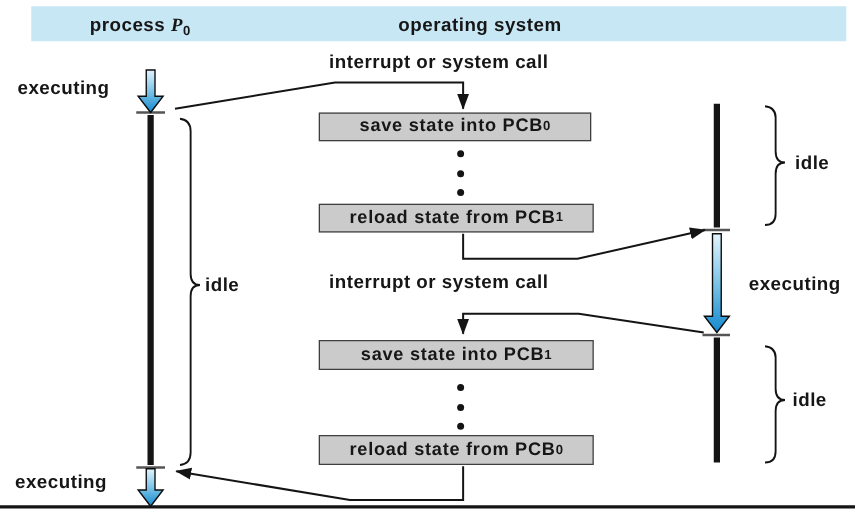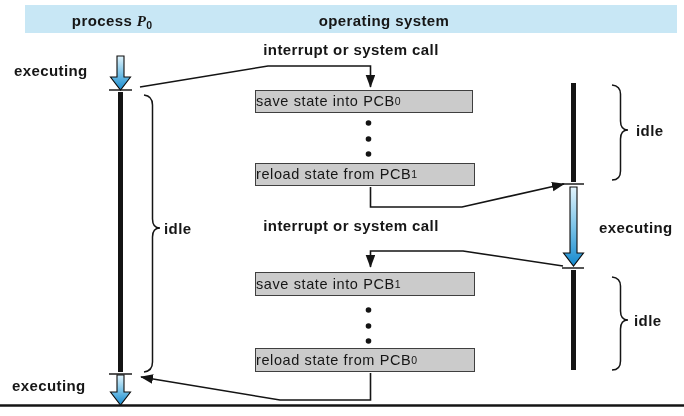--- a/index.html
+++ b/index.html
@@ -12,22 +12,22 @@
     position:absolute; left:25px; top:5px; width:652px; height:28px;
     background:var(--header-bg,#c8e7f5);
   }
   .lbl { position:absolute; font-size:15px; letter-spacing:.4px; white-space:nowrap;font-weight:bold; }
   .center { transform:translateX(-50%); }
   .it { font-style:italic; font-family:"Liberation Serif", serif; }
   .sb { font-size:10.5px; vertical-align:-3px; letter-spacing:0; }
   .pbox {
     position:absolute; box-sizing:border-box;
     background:var(--box-bg,#cbcbcb); border:1.5px solid var(--box-border,#3f3f3f);
-    display:flex; align-items:center; 
-    font-size:14.5px; letter-spacing:.6px; white-space:nowrap; line-height:1;
+    display:flex; align-items:center; justify-content:center;
+    font-size:14.5px; letter-spacing:.6px; white-space:nowrap; line-height:1;font-weight:bold;
   }
   
   .ln    { stroke:var(--line,#141414); stroke-width:1.6; fill:none; }
   .thick { stroke:var(--line,#141414); stroke-width:5; fill:none; }
   .tick  { stroke:#555555; stroke-width:2; fill:none; }
   .brace { stroke:var(--line,#222222); stroke-width:1.5; fill:none; }
   .dot   { fill:var(--line,#111111); }
   .bluearrow { fill:url(#bluegrad); stroke:#0c0c0c; stroke-width:1.1; }
   .rule  { stroke:var(--line,#141414); stroke-width:2.6; fill:none; }
 </style>

